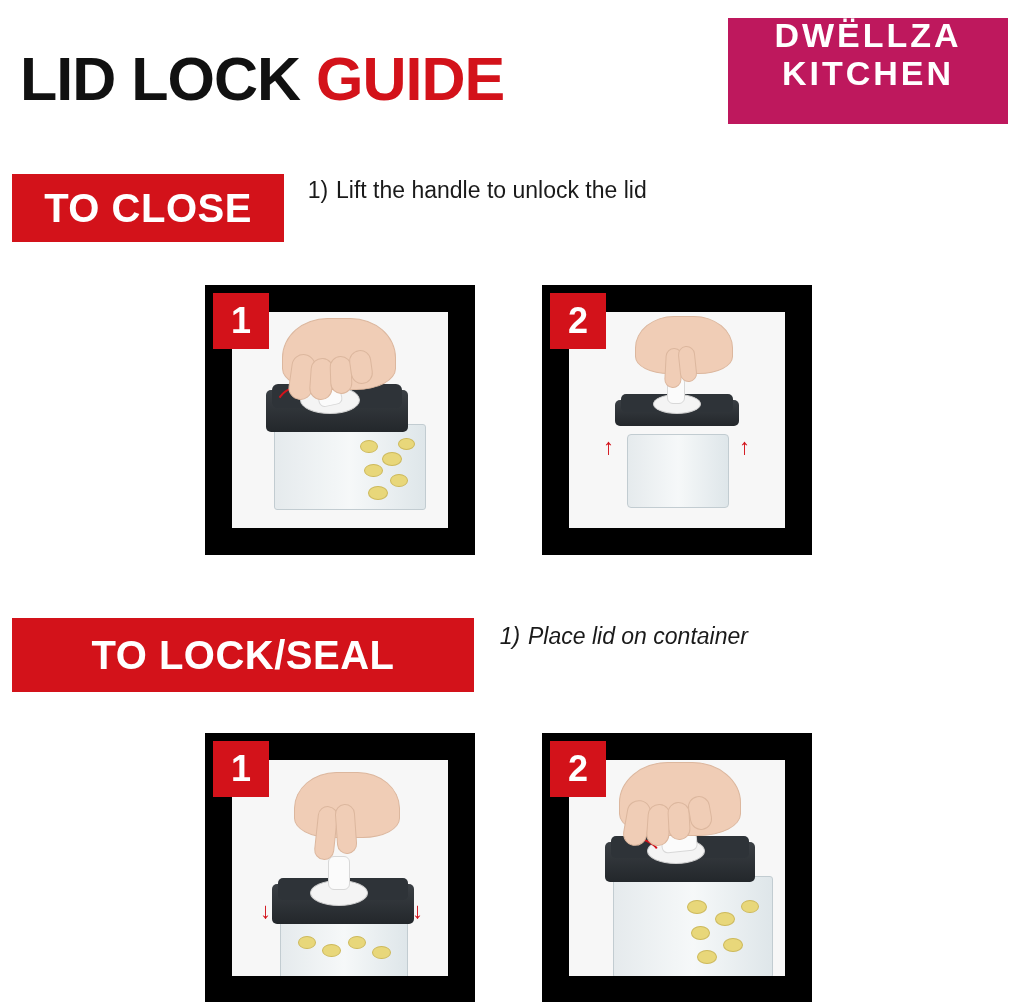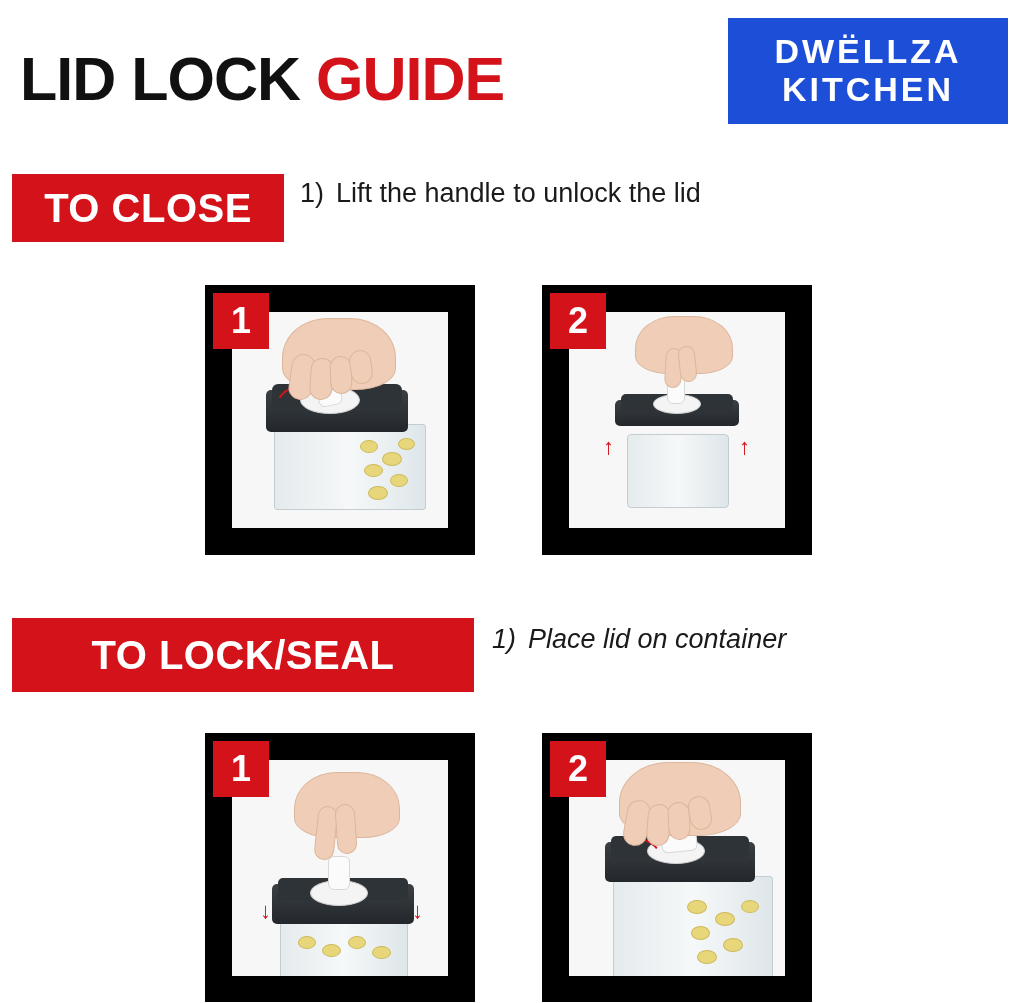--- a/index.html
+++ b/index.html
@@ -35,26 +35,26 @@
   }
   .main-title .black { color: #111111; }
   .main-title .red { color: #d3121a; }
 
   .brand-badge {
     position: absolute;
     right: 16px;
     top: 18px;
     width: 280px;
     height: 106px;
-    background: #1d4ed8;
+    background: #be185d;
     color: #ffffff;
     display: flex;
     flex-direction: column;
     align-items: center;
-    justify-content: center;
+    justify-content: flex-start;
   }
   .brand-line1 {
     font-size: 34px;
     font-weight: bold;
     letter-spacing: 3px;
     line-height: 1.05;
   }
   .brand-line2 {
     font-size: 34px;
     font-weight: bold;
@@ -92,23 +92,24 @@
     height: 68px;
   }
   .label-bar.close-bar {
     top: 10px;
     width: 462px;
     height: 74px;
   }
 
   .steps {
     position: absolute;
-    font-size: 27px;
+    font-size: 23px;
     line-height: 1.6;
     color: #1a1a1a;
+    text-align: center;
   }
   .steps.open-steps {
     left: 300px;
     top: 12px;
   }
   .steps.close-steps {
     left: 492px;
     top: 10px;
     font-style: italic;
   }

